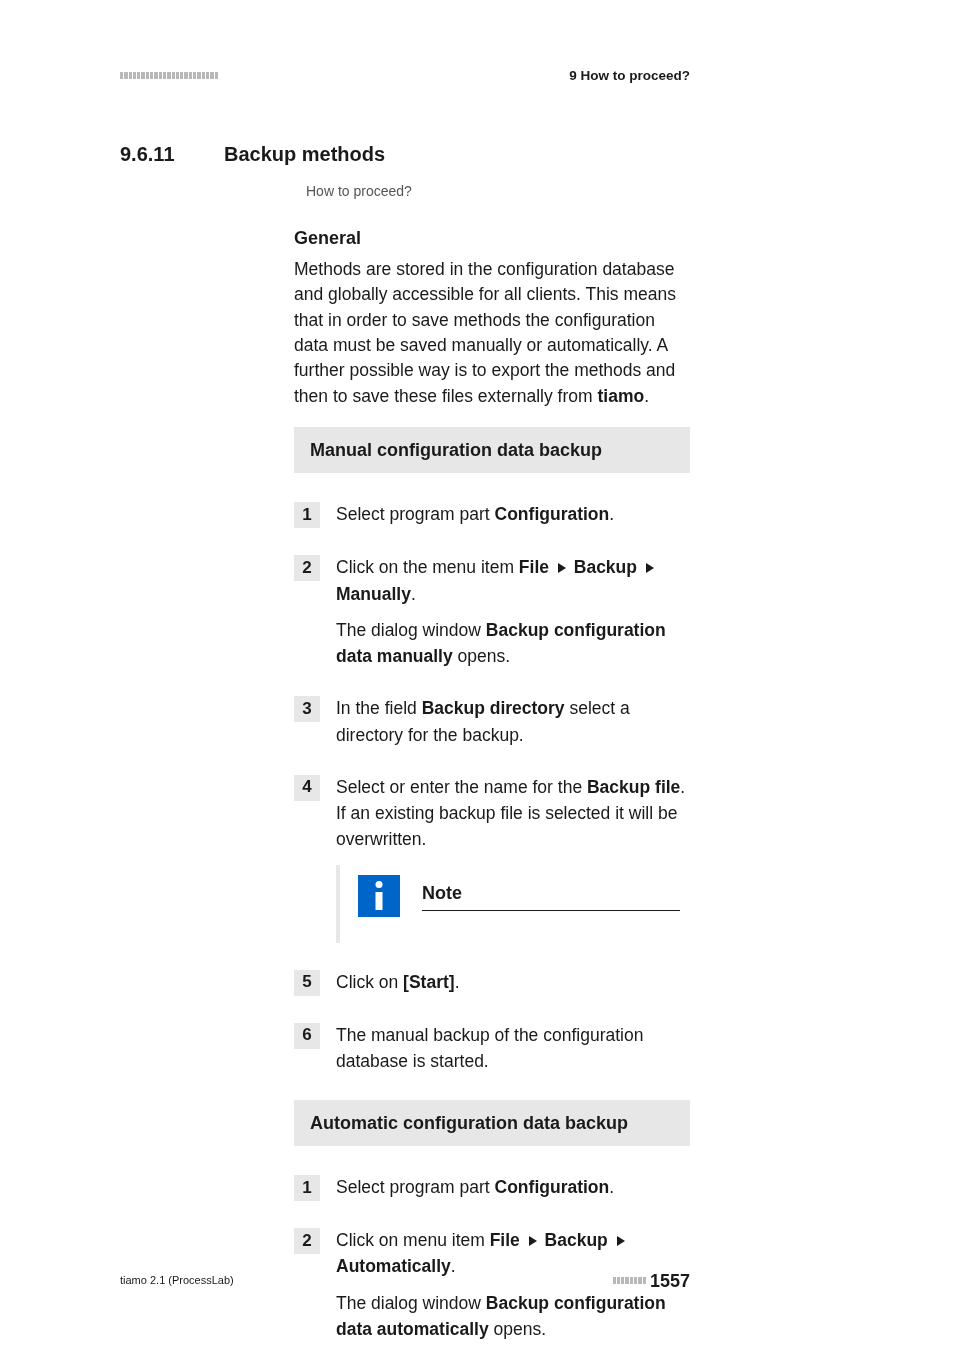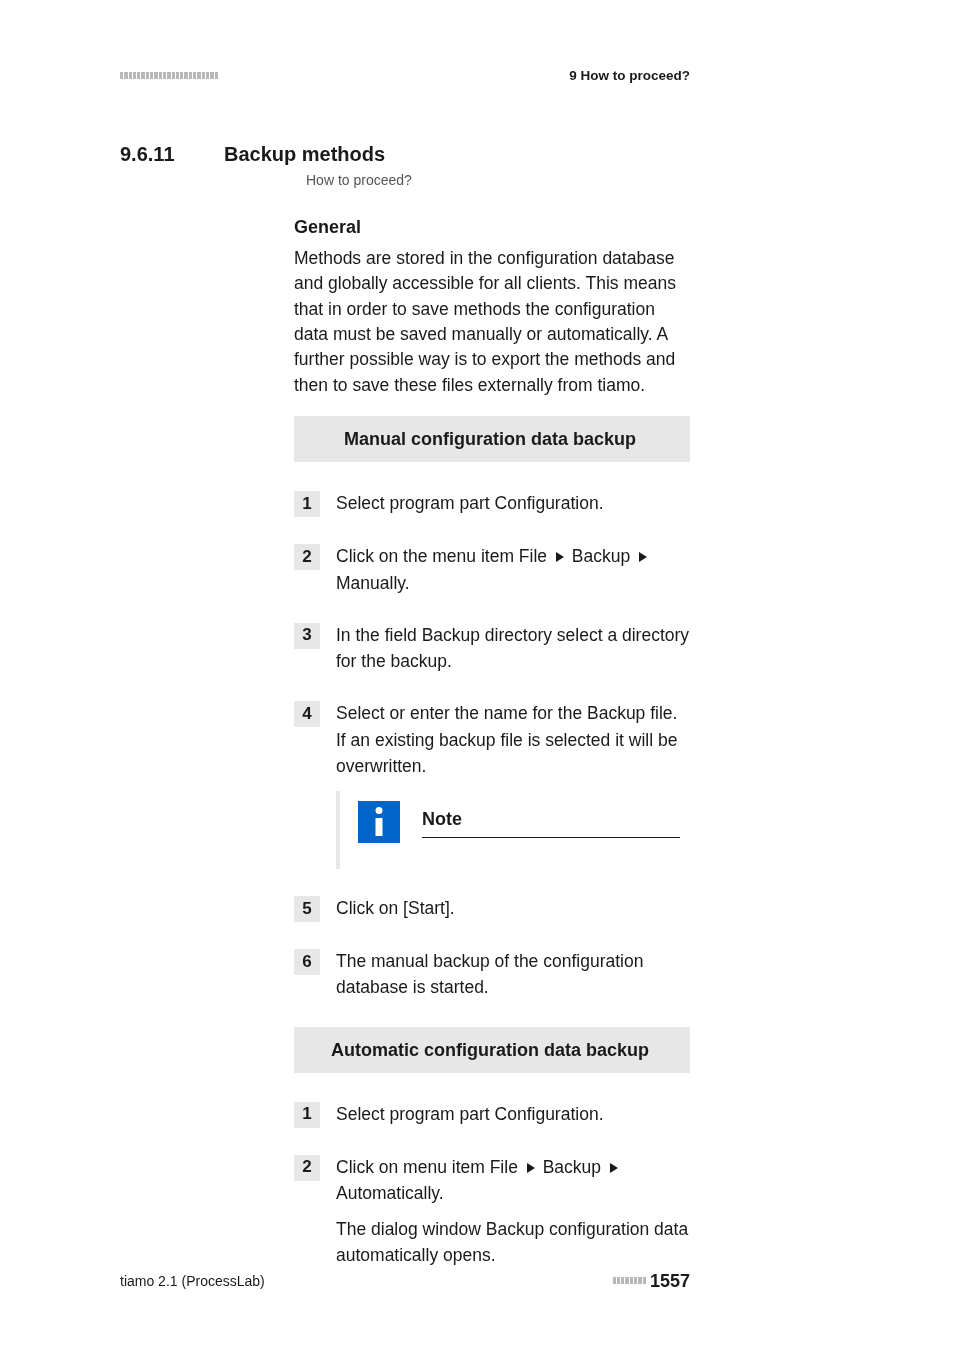--- a/index.html
+++ b/index.html
@@ -38,21 +38,21 @@
   }
   .header-title {
     font-size: 13.5px;
     font-weight: 600;
     color: #1a1a1a;
   }
   .section-row {
     display: flex;
     align-items: baseline;
     gap: 24px;
-    margin-bottom: 1px;
+    margin-bottom: 12px;
   }
   .section-number {
     font-size: 20px;
     font-weight: 800;
     width: 80px;
     flex-shrink: 0;
   }
   .section-title {
     font-size: 20px;
     font-weight: 800;
@@ -73,24 +73,23 @@
   }
   .para {
     font-size: 17.5px;
     line-height: 1.45;
     margin-bottom: 18px;
   }
   .proc-title {
     background: #e7e7e7;
     font-weight: 800;
     font-size: 18px;
-    padding: 10px 14px 10px 10px;
+    padding: 10px 14px 10px 16px;
     margin-top: 6px;
     margin-bottom: 28px;
-    text-align: center;
   }
   .step {
     display: flex;
     align-items: flex-start;
     margin-bottom: 26px;
   }
   .step-badge {
     width: 26px;
     height: 26px;
     background: #e7e7e7;
@@ -107,21 +106,21 @@
     flex: 1;
     font-size: 17.5px;
     line-height: 1.5;
   }
   .step-body p {
     margin: 0 0 10px 0;
   }
   .step-body p:last-child {
     margin-bottom: 0;
   }
-  b { font-weight: 400; }
+  b { font-weight: 700; }
   .triangle {
     display: inline-block;
     width: 0;
     height: 0;
     border-top: 5px solid transparent;
     border-bottom: 5px solid transparent;
     border-left: 8px solid #1a1a1a;
     vertical-align: 0px;
     margin: 0 3px 0 4px;
   }
@@ -186,21 +185,21 @@
   .footer-row {
     position: absolute;
     left: 120px;
     right: 120px;
     bottom: 56px;
     display: flex;
     justify-content: space-between;
     align-items: center;
   }
   .footer-left {
-    font-size: 14px;
+    font-size: 11px;
     color: #1a1a1a;
   }
   .footer-right {
     display: flex;
     align-items: center;
     gap: 4px;
   }
   .footer-dashes {
     display: flex;
     gap: 1px;
@@ -273,20 +272,23 @@
 
     <div class="step">
       <div class="step-badge">2</div>
       <div class="step-body">
         <p>
           <span>Click on the menu item </span><b>File</b>
           <span class="triangle"></span>
           <b>Backup</b>
           <span class="triangle"></span>
           <b>Manually</b><span>.</span>
+        </p>
+        <p>
+          <span>The dialog window </span><b>Backup configuration data manually</b><span> opens.</span>
         </p>
       </div>
     </div>
 
     <div class="step">
       <div class="step-badge">3</div>
       <div class="step-body">
         <p><span>In the field </span><b>Backup directory</b><span> select a directory for the backup.</span></p>
       </div>
     </div>

